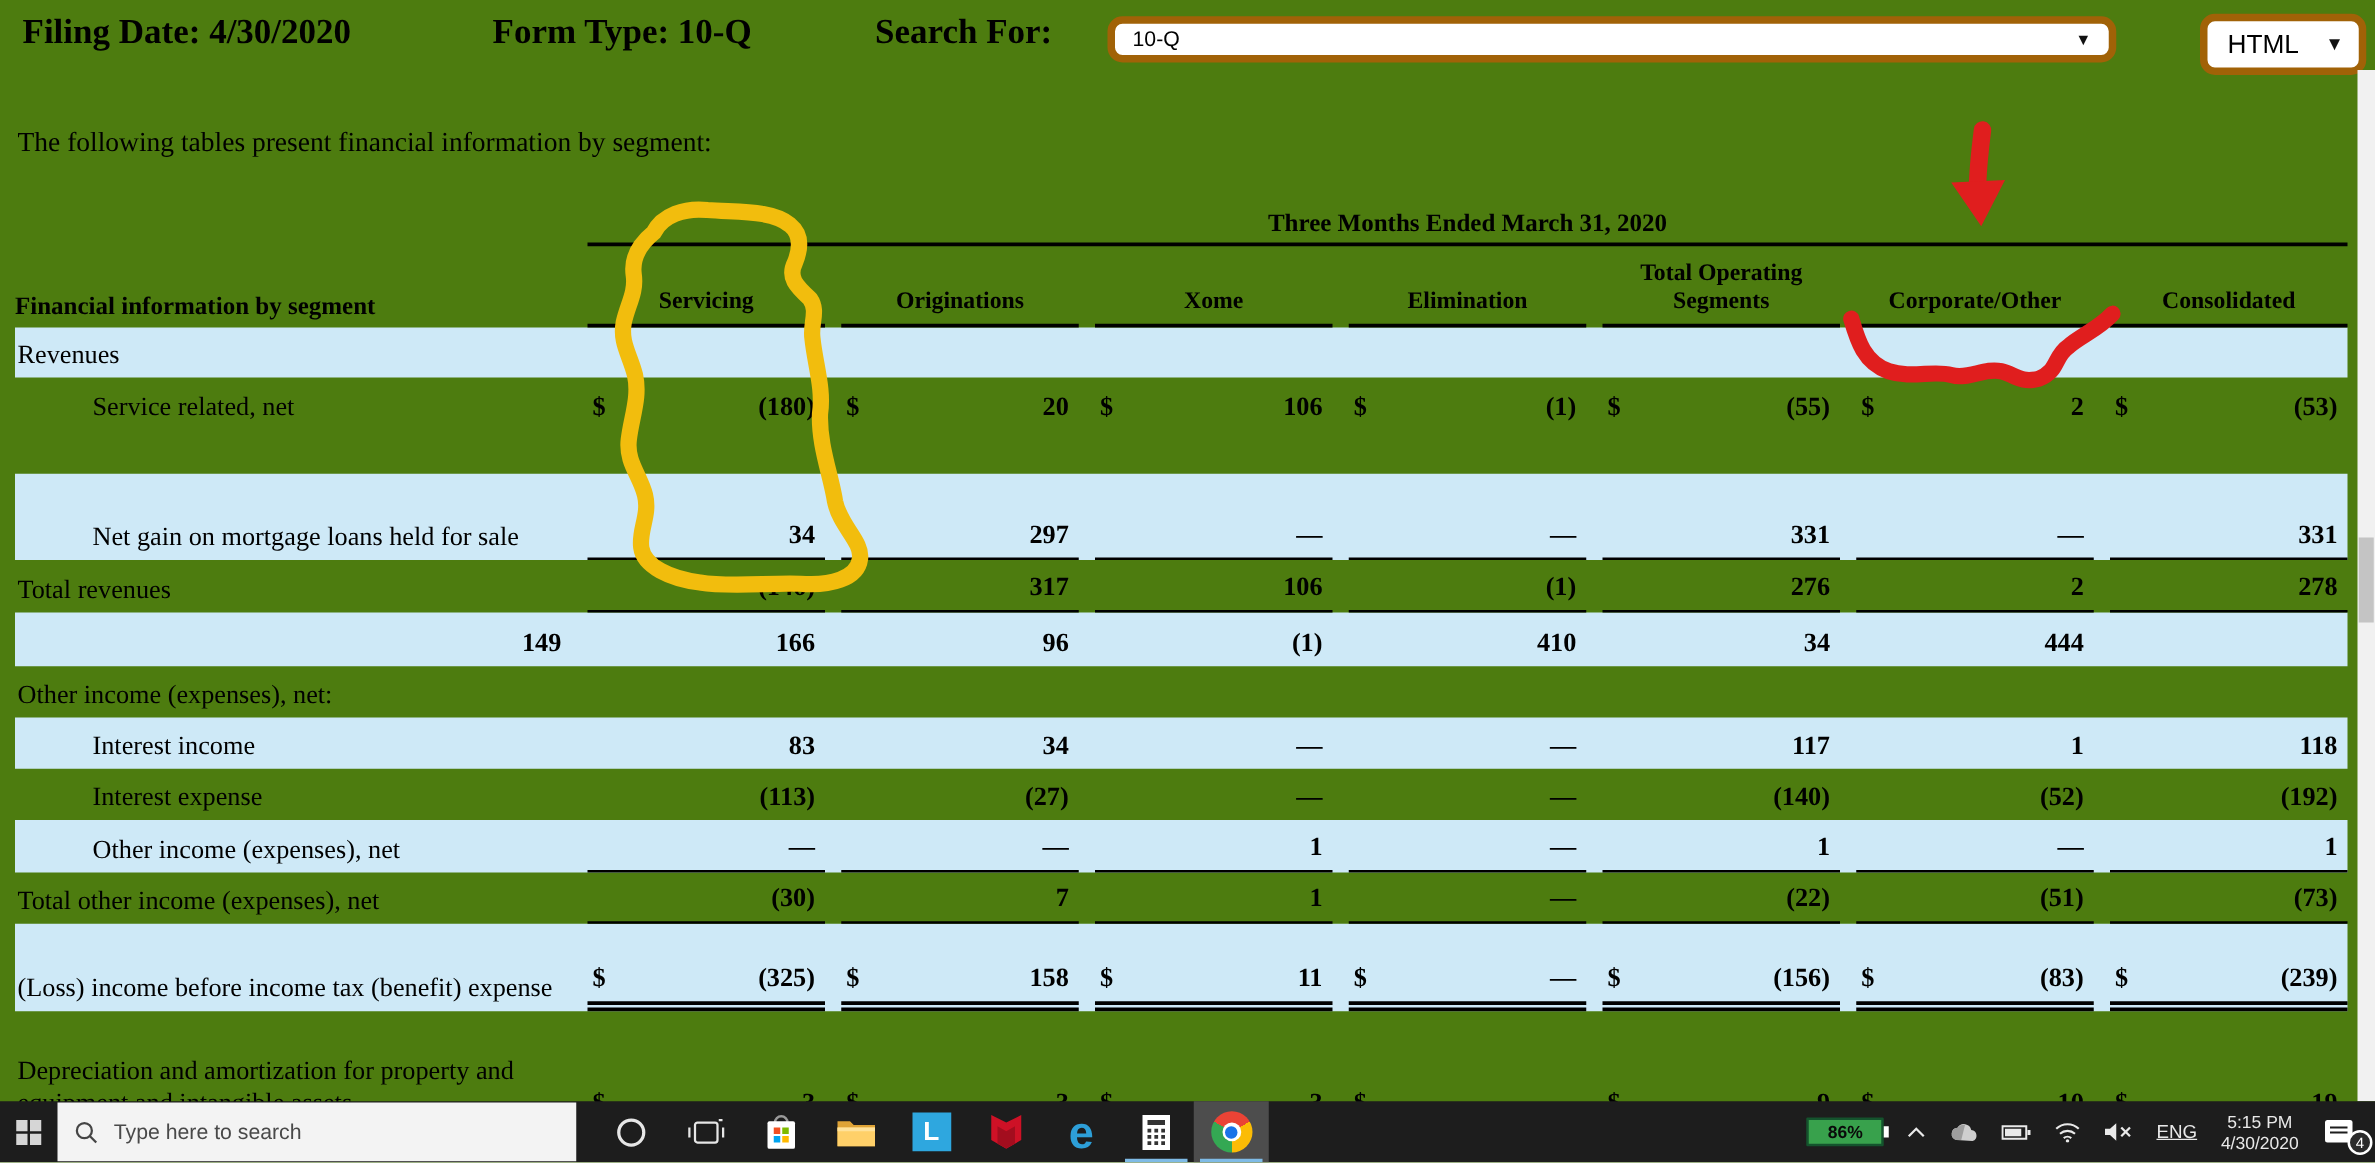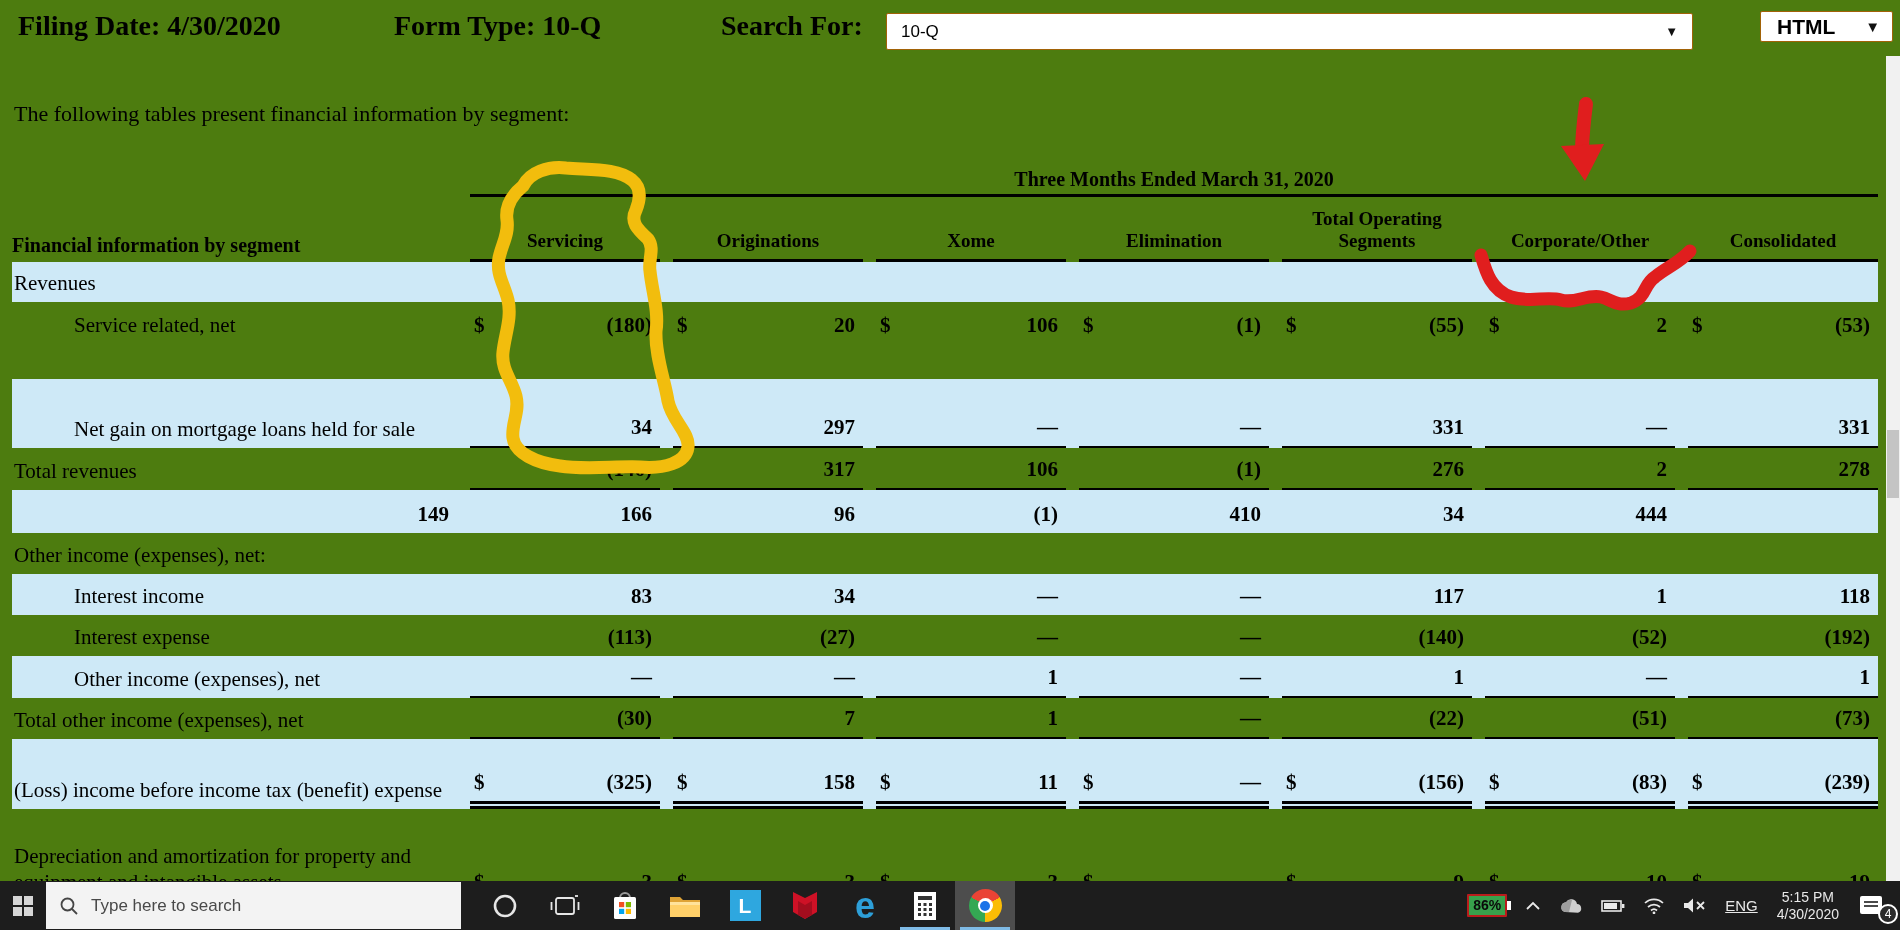--- a/index.html
+++ b/index.html
@@ -2,25 +2,25 @@
 <html><head>
 <meta charset="utf-8">
 <style>
   html,body{margin:0;padding:0;background:#fff;}
   #screen{position:relative;width:1900px;height:930px;background:#4d7c0f;overflow:hidden;
           font-family:"Liberation Serif",serif;color:#000;}
   
   .doc-head-item{position:absolute;top:10px;font-weight:bold;font-size:28px;white-space:nowrap;}
   #filing-date{left:18px;}
   #form-type{left:394px;}
-  #search-for{left:700px;margin-left:21px;}
-  .selectbox{position:absolute;background:#fff;border:1px solid #a16207;border-radius:2px;
+  #search-for{left:700px;}
+  .selectbox{position:absolute;background:#fff;border:6px solid #a16207;border-radius:12px;
              font-family:"Liberation Sans",sans-serif;display:flex;align-items:center;box-sizing:border-box;}
   #search-select{left:886px;top:13px;width:807px;height:37px;font-size:17px;padding-left:14px;}
-  #format-select{left:1760px;top:11px;width:133px;height:31px;font-size:21px;padding-left:16px;font-weight:bold;}
+  #format-select{left:1760px;top:11px;width:133px;height:49px;font-size:21px;padding-left:16px;}
   .sel-arrow{position:absolute;right:14px;font-size:13px;color:#111;}
   #format-select .sel-arrow{right:12px;font-size:15px;}
   
   #intro{position:absolute;left:14px;top:101px;font-size:22px;}
   
   #fin-table{position:absolute;left:12px;top:167px;width:1866px;}
   .t-grid{display:grid;grid-template-columns:445px repeat(7,190px);column-gap:13px;}
   #span-row{height:30px;align-items:end;}
   #span-cell{grid-column:2/9;text-align:center;font-weight:bold;font-size:20px;
              border-bottom:3px solid #000;padding-bottom:3px;}
@@ -69,22 +69,22 @@
   .app-tile.active{background:#4d4d4d;}
   .lenovo-tile{width:31px;height:31px;background:#2ea7df;color:#fff;font-weight:bold;font-size:21px;
                display:flex;align-items:center;justify-content:center;}
   .edge-e{font-size:36px;font-weight:bold;color:#2d9fd8;line-height:30px;}
   .chrome-ball{width:33px;height:33px;border-radius:50%;position:relative;
      background:conic-gradient(from 60deg,#FBBC05 0 120deg,#34A853 0 240deg,#EA4335 0 360deg);}
   .chrome-ball i{position:absolute;left:9px;top:9px;width:15px;height:15px;border-radius:50%;background:#fff;}
   .chrome-ball i i,.chrome-ball .inner{position:absolute;left:11.5px;top:11.5px;width:10px;height:10px;border-radius:50%;background:#1A73E8;}
   #tray{margin-left:auto;display:flex;align-items:center;gap:0;}
   .tray-item{display:flex;align-items:center;justify-content:center;height:49px;padding:0 9px;}
-  #battery-pill{border:2px solid #b91c1c;background:#38a14c;color:#0a0a0a;font-size:14px;font-weight:bold;
-                padding:1px 4px;border-radius:1px;position:relative;line-height:17px;}
+  #battery-pill{border:2px solid #14532d;background:#38a14c;color:#0a0a0a;font-size:14px;font-weight:bold;
+                padding:1px 15px;border-radius:1px;position:relative;line-height:17px;}
   #battery-pill::after{content:"";position:absolute;right:-6px;top:5px;width:4px;height:9px;background:#fff;}
   #clock{flex-direction:column;line-height:17px;font-size:14px;text-align:center;padding:0 10px;}
   #notif{position:relative;padding-right:16px;}
   #notif-badge{position:absolute;right:2px;bottom:6px;width:20px;height:20px;border-radius:50%;
                background:#2b2b2b;border:2px solid #fff;color:#fff;font-size:12px;display:flex;
                align-items:center;justify-content:center;box-sizing:border-box;}
 </style>
 </head>
 <body>
 

